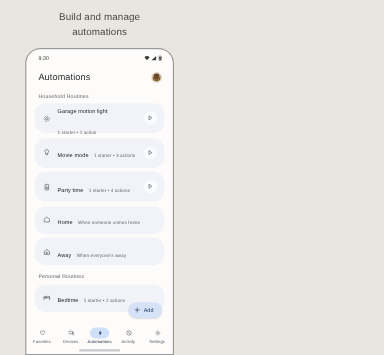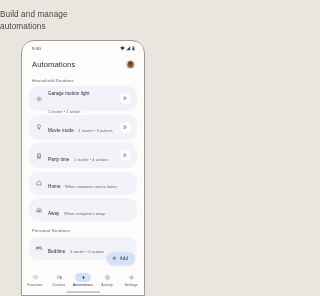--- a/index.html
+++ b/index.html
@@ -8,20 +8,21 @@
     background:#e9e6df;
     font-family:"Liberation Sans", sans-serif;
     overflow:hidden;
     position:relative;
   }
 
   
   .headline {
     width:100%;
     padding-top:9px;
+    text-align:center;
     color:#4a4742;
     font-size:8.2px;
     line-height:11.5px;
     letter-spacing:.1px;
   }
 
   
   .phone-wrap {
     position:absolute;
     left:21px; top:40px;

